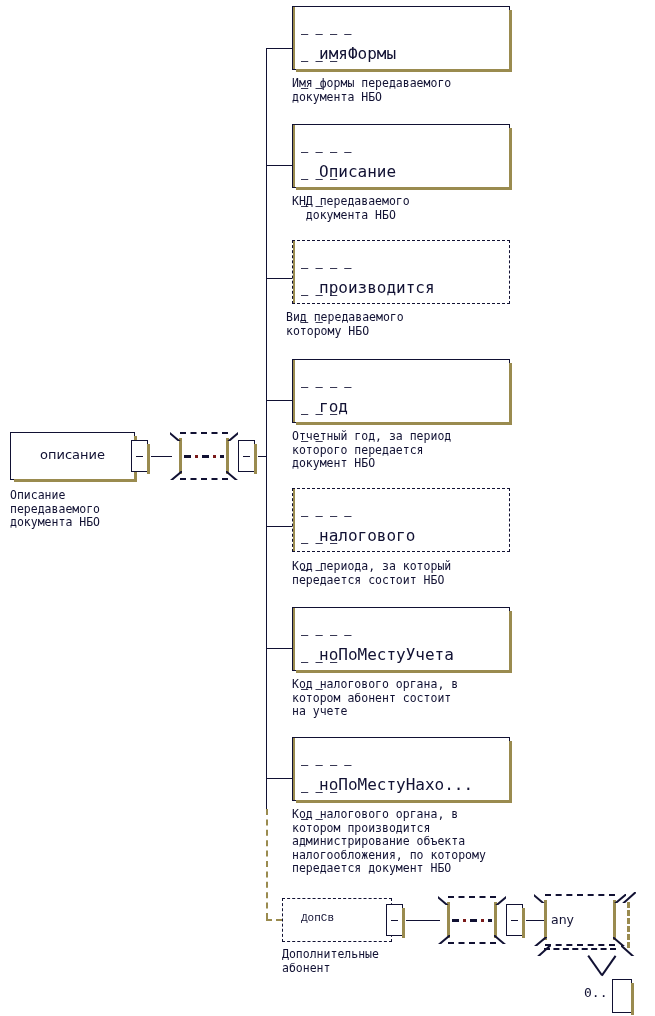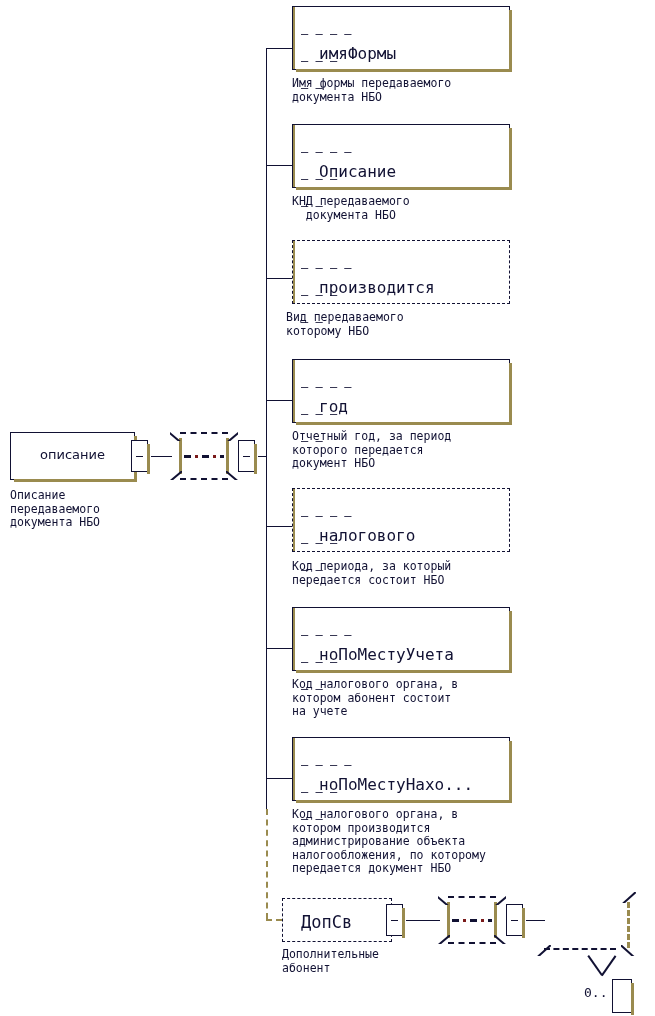--- a/index.html
+++ b/index.html
@@ -486,21 +486,21 @@
     </span>
     <span class="node-label">ноПоМестуНахо...</span>
   </div>
   <div class="doc-text" style="left:292px; top:808px;">Код налогового органа, в
 котором производится
 администрирование объекта
 налогообложения, по которому
 передается документ НБО</div>
 
   <div class="node-box optional" style="left:282px; top:898px; width:110px; height:44px;">
-    <span class="node-label" style="left:18px; top:50%; margin-top:-8px; bottom:auto; font-size:17px;">ДопСв</span>
+    <span class="node-label" style="left:18px; top:50%; margin-top:-8px; bottom:auto; font-size:11px;font-family:Liberation Mono, monospace;">ДопСв</span>
   </div>
   <div class="toggle" style="left:386px; top:904px;">
     <span class="minus"></span>
     <span class="shadow-r"></span>
   </div>
   <div class="doc-text" style="left:282px; top:948px;">Дополнительные
 абонент</div>
 
   <div class="line-h" style="left:406px; top:920px; width:34px;"></div>
 
@@ -523,20 +523,39 @@
       </span>
     <span class="dashdot"></span>
   </div>
   <div class="toggle" style="left:506px; top:904px;">
     <span class="minus"></span>
     <span class="shadow-r"></span>
   </div>
 
   <div class="line-h" style="left:526px; top:920px; width:19px;"></div>
 
+  <div class="anybox" style="left:534px; top:894px;">
+    <span class="brkt-top"></span>
+    <span class="brkt-bot"></span>
+    <span class="brkt-l"></span>
+    <span class="brkt-r"></span>
+    <span class="corner c-tl">
+        <i></i>
+      </span>
+    <span class="corner c-tr">
+        <i></i>
+      </span>
+    <span class="corner c-bl">
+        <i></i>
+      </span>
+    <span class="corner c-br">
+        <i></i>
+      </span>
+    <span class="any-label">any</span>
+  </div>
 
   <div class="repeat-outer" style="left:522px; top:888px;">
     <span class="r-right"></span>
     <span class="r-bot"></span>
     <span class="diag d-tr">
         <i></i>
       </span>
     <span class="diag d-br">
         <i></i>
       </span>

